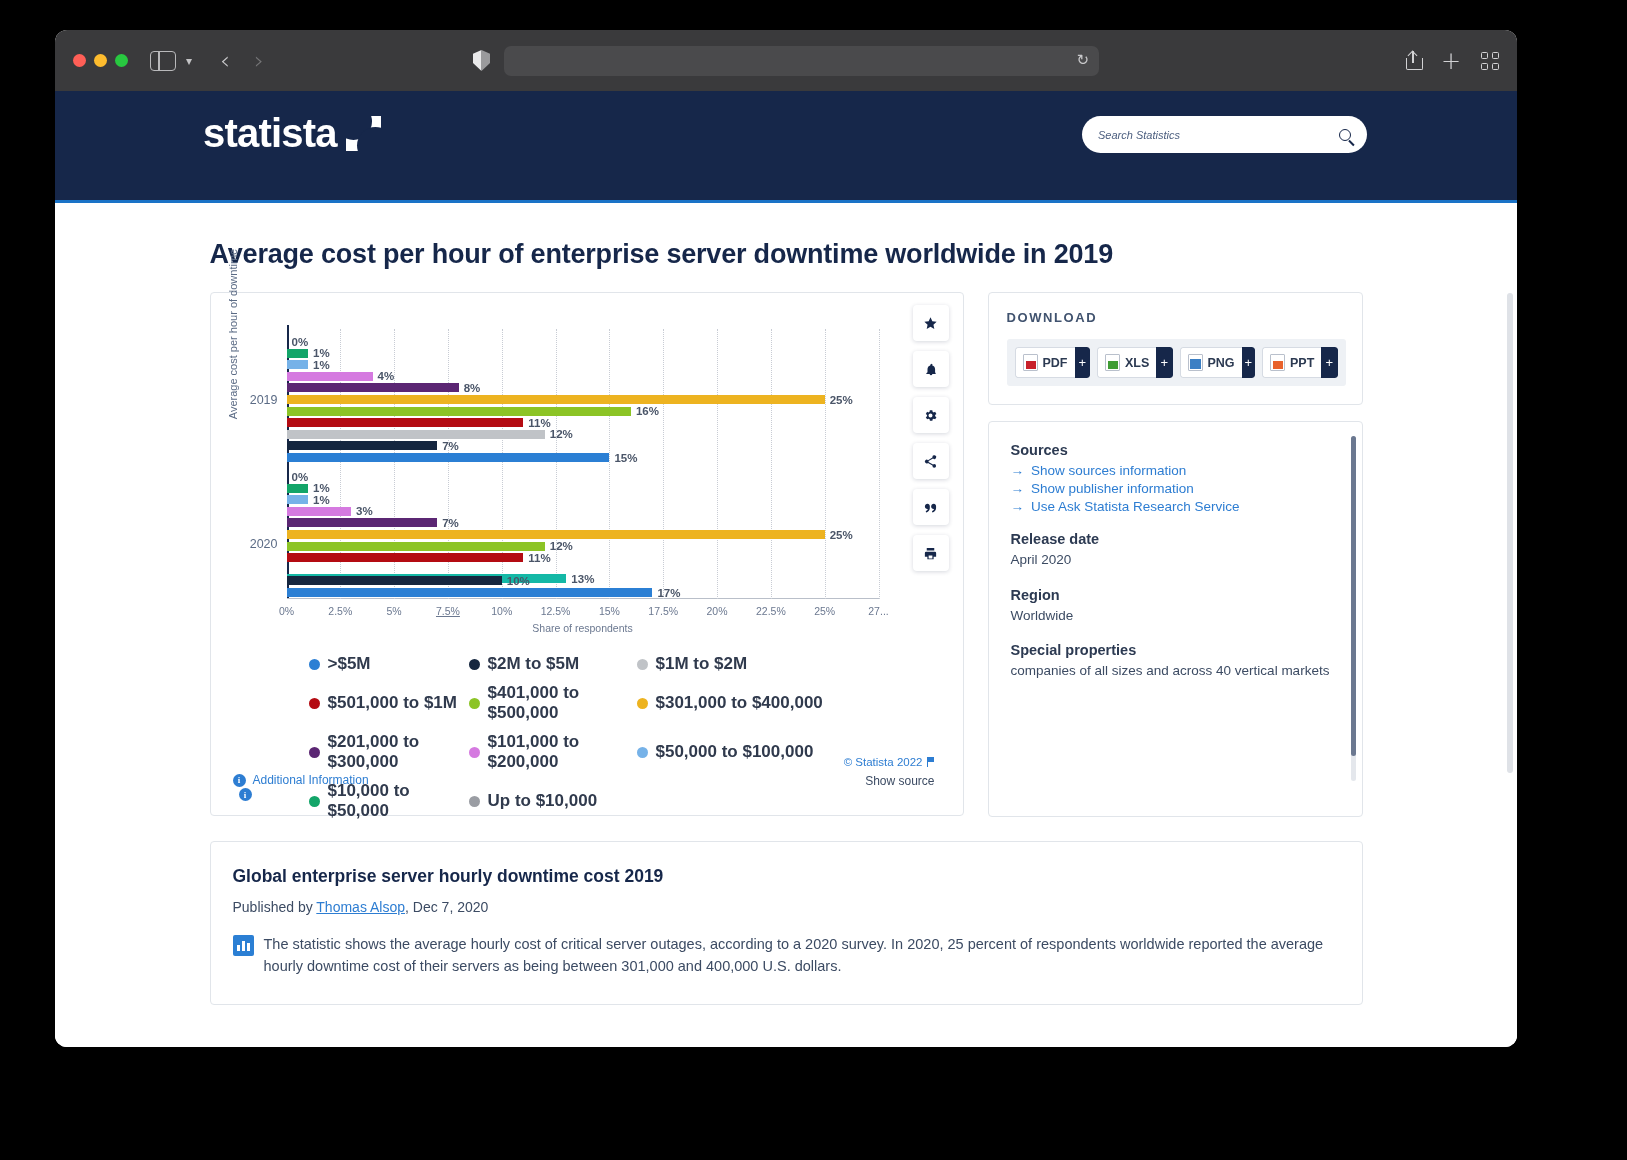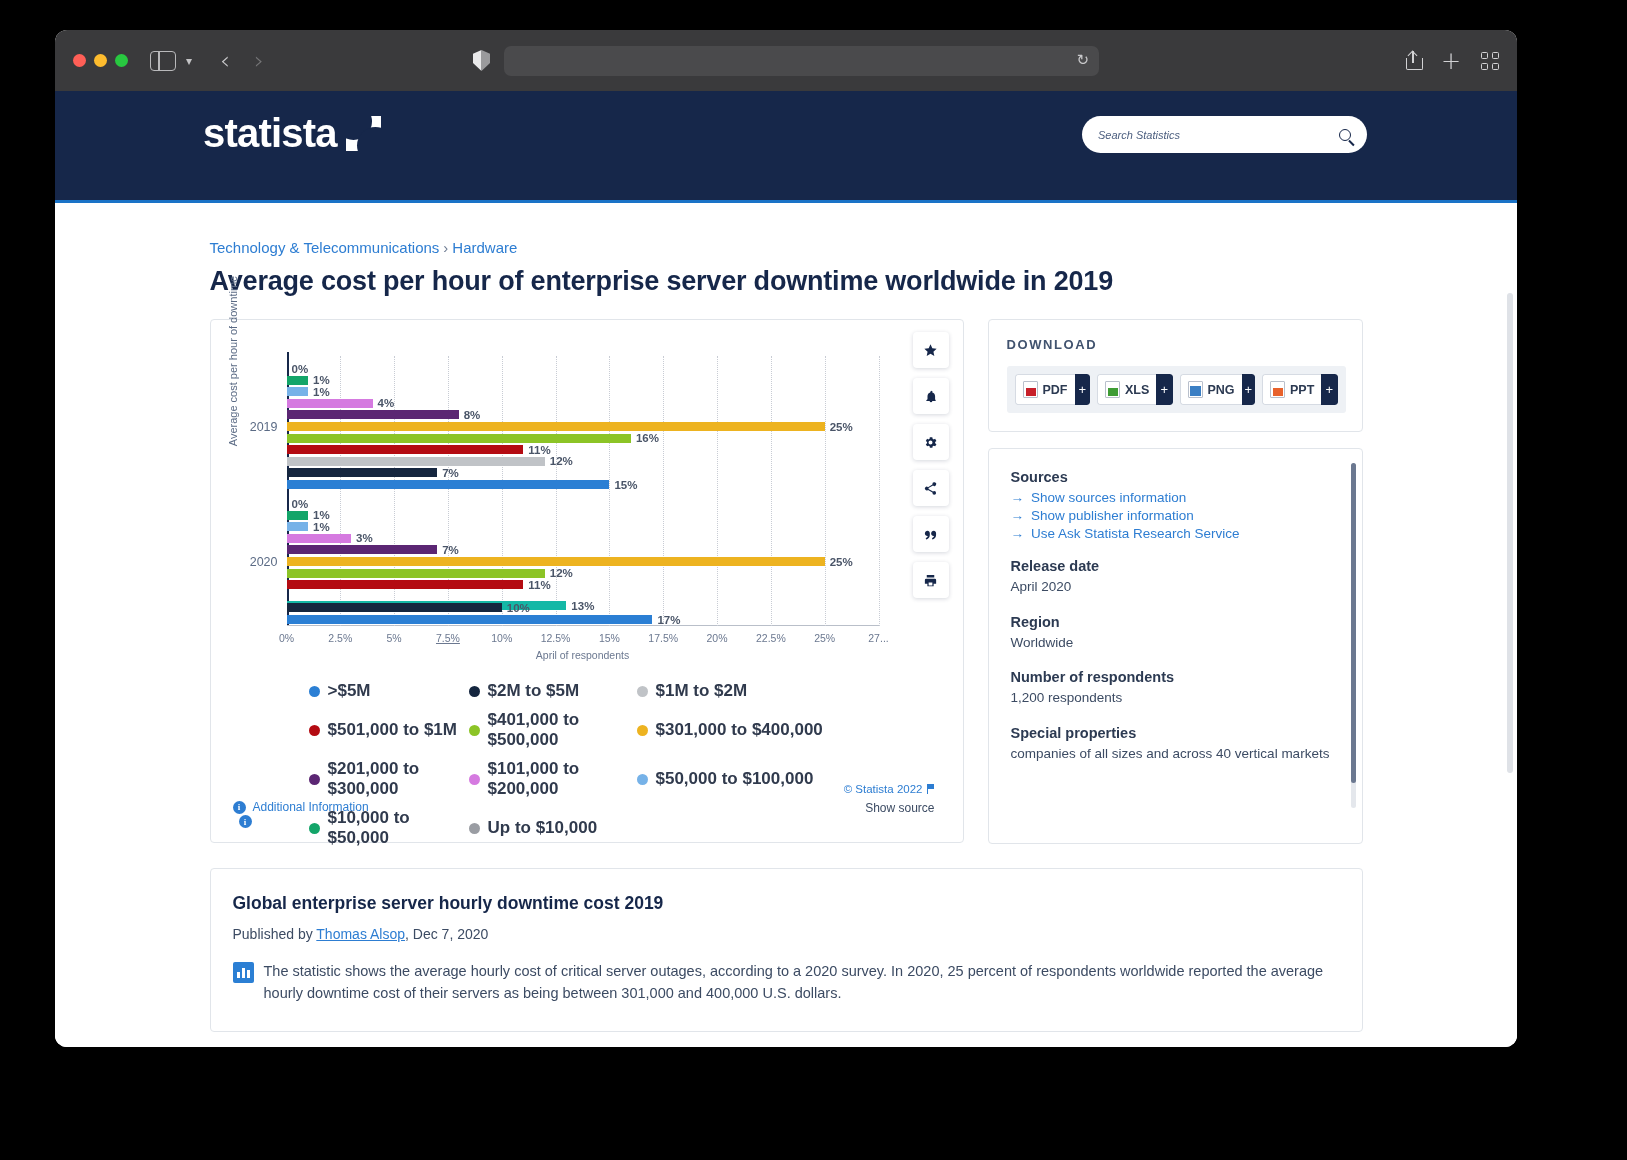--- a/index.html
+++ b/index.html
@@ -406,23 +406,20 @@
         </div>
         <div class="search-box">
           <input placeholder="Search Statistics" style="">
           <span class="mag"></span>
         </div>
       </div>
 
       <div class="content">
         <div class="inner">
 
-          <div class="breadcrumb">
-            <a href="#">Technology &amp; Telecommunications</a><span class="sep">›</span><a href="#">Hardware</a>
-          </div>
 
           <h1 class="page-title">Average cost per hour of enterprise server downtime worldwide in 2019</h1>
 
           <div class="row">
 
             <div class="chart-card">
               <div class="chart-area">
                 <div class="ylabel">Average cost per hour of downtime</div>
                 <div class="plot" id="plot">
                   <div class="axis-y"></div>
@@ -498,37 +495,37 @@
                     </div>
                     <div class="bar" style="top: 245px; width: 279.855px; background: #14b8a6; text-align: center;">
                       <span class="val">13%</span>
                     </div>
                     <div class="bar" style="top: 247.4px; width: 215.273px; background: rgb(21, 38, 63);">
                       <span class="val">10%</span>
                     </div>
                     <div class="bar" style="top: 259px; width: 365.964px; background: rgb(43, 127, 212);">
                       <span class="val">17%</span>
                     </div>
-                    <div class="grouplabel" style="top: 199px;">2020</div>
+                    <div class="grouplabel" style="top: 208px;">2020</div>
                   </div>
                 <div class="xticks" id="xticks">
                     <span class="xtick" style="left: 0px;">0%</span>
                     <span class="xtick" style="left: 53.8182px;">2.5%</span>
                     <span class="xtick" style="left: 107.636px;">5%</span>
                     <span class="xtick" style="left: 161.455px; text-decoration: underline;">7.5%</span>
                     <span class="xtick" style="left: 215.273px;">10%</span>
                     <span class="xtick" style="left: 269.091px;">12.5%</span>
                     <span class="xtick" style="left: 322.909px;">15%</span>
                     <span class="xtick" style="left: 376.727px;">17.5%</span>
                     <span class="xtick" style="left: 430.545px;">20%</span>
                     <span class="xtick" style="left: 484.364px;">22.5%</span>
                     <span class="xtick" style="left: 538.182px;">25%</span>
                     <span class="xtick" style="left: 592px;">27...</span>
                   </div>
-                <div class="xaxis-title">April of respondents</div>
+                <div class="xaxis-title">Share of respondents</div>
                 <div class="legend" id="legend">
                     <div class="leg">
                       <span class="swatch" style="background: rgb(43, 127, 212);"></span>
                       <span>&gt;$5M</span>
                     </div>
                     <div class="leg">
                       <span class="swatch" style="background: rgb(21, 38, 63);"></span>
                       <span>$2M to $5M</span>
                     </div>
                     <div class="leg">
@@ -671,24 +668,20 @@
                 <div id="srcfields">
                     <div class="blk">
                       <div class="k">Release date</div>
                       <div class="v">April 2020</div>
                     </div>
                     <div class="blk">
                       <div class="k">Region</div>
                       <div class="v">Worldwide</div>
                     </div>
                     <div class="blk">
-                      <div class="k">Number of respondents</div>
-                      <div class="v">1,200 respondents</div>
-                    </div>
-                    <div class="blk">
                       <div class="k">Special properties</div>
                       <div class="v">companies of all sizes and across 40 vertical markets</div>
                     </div>
                   </div>
                 <div class="scrollbar">
                     <i></i>
                   </div>
               </div>
             </div>
           </div>

